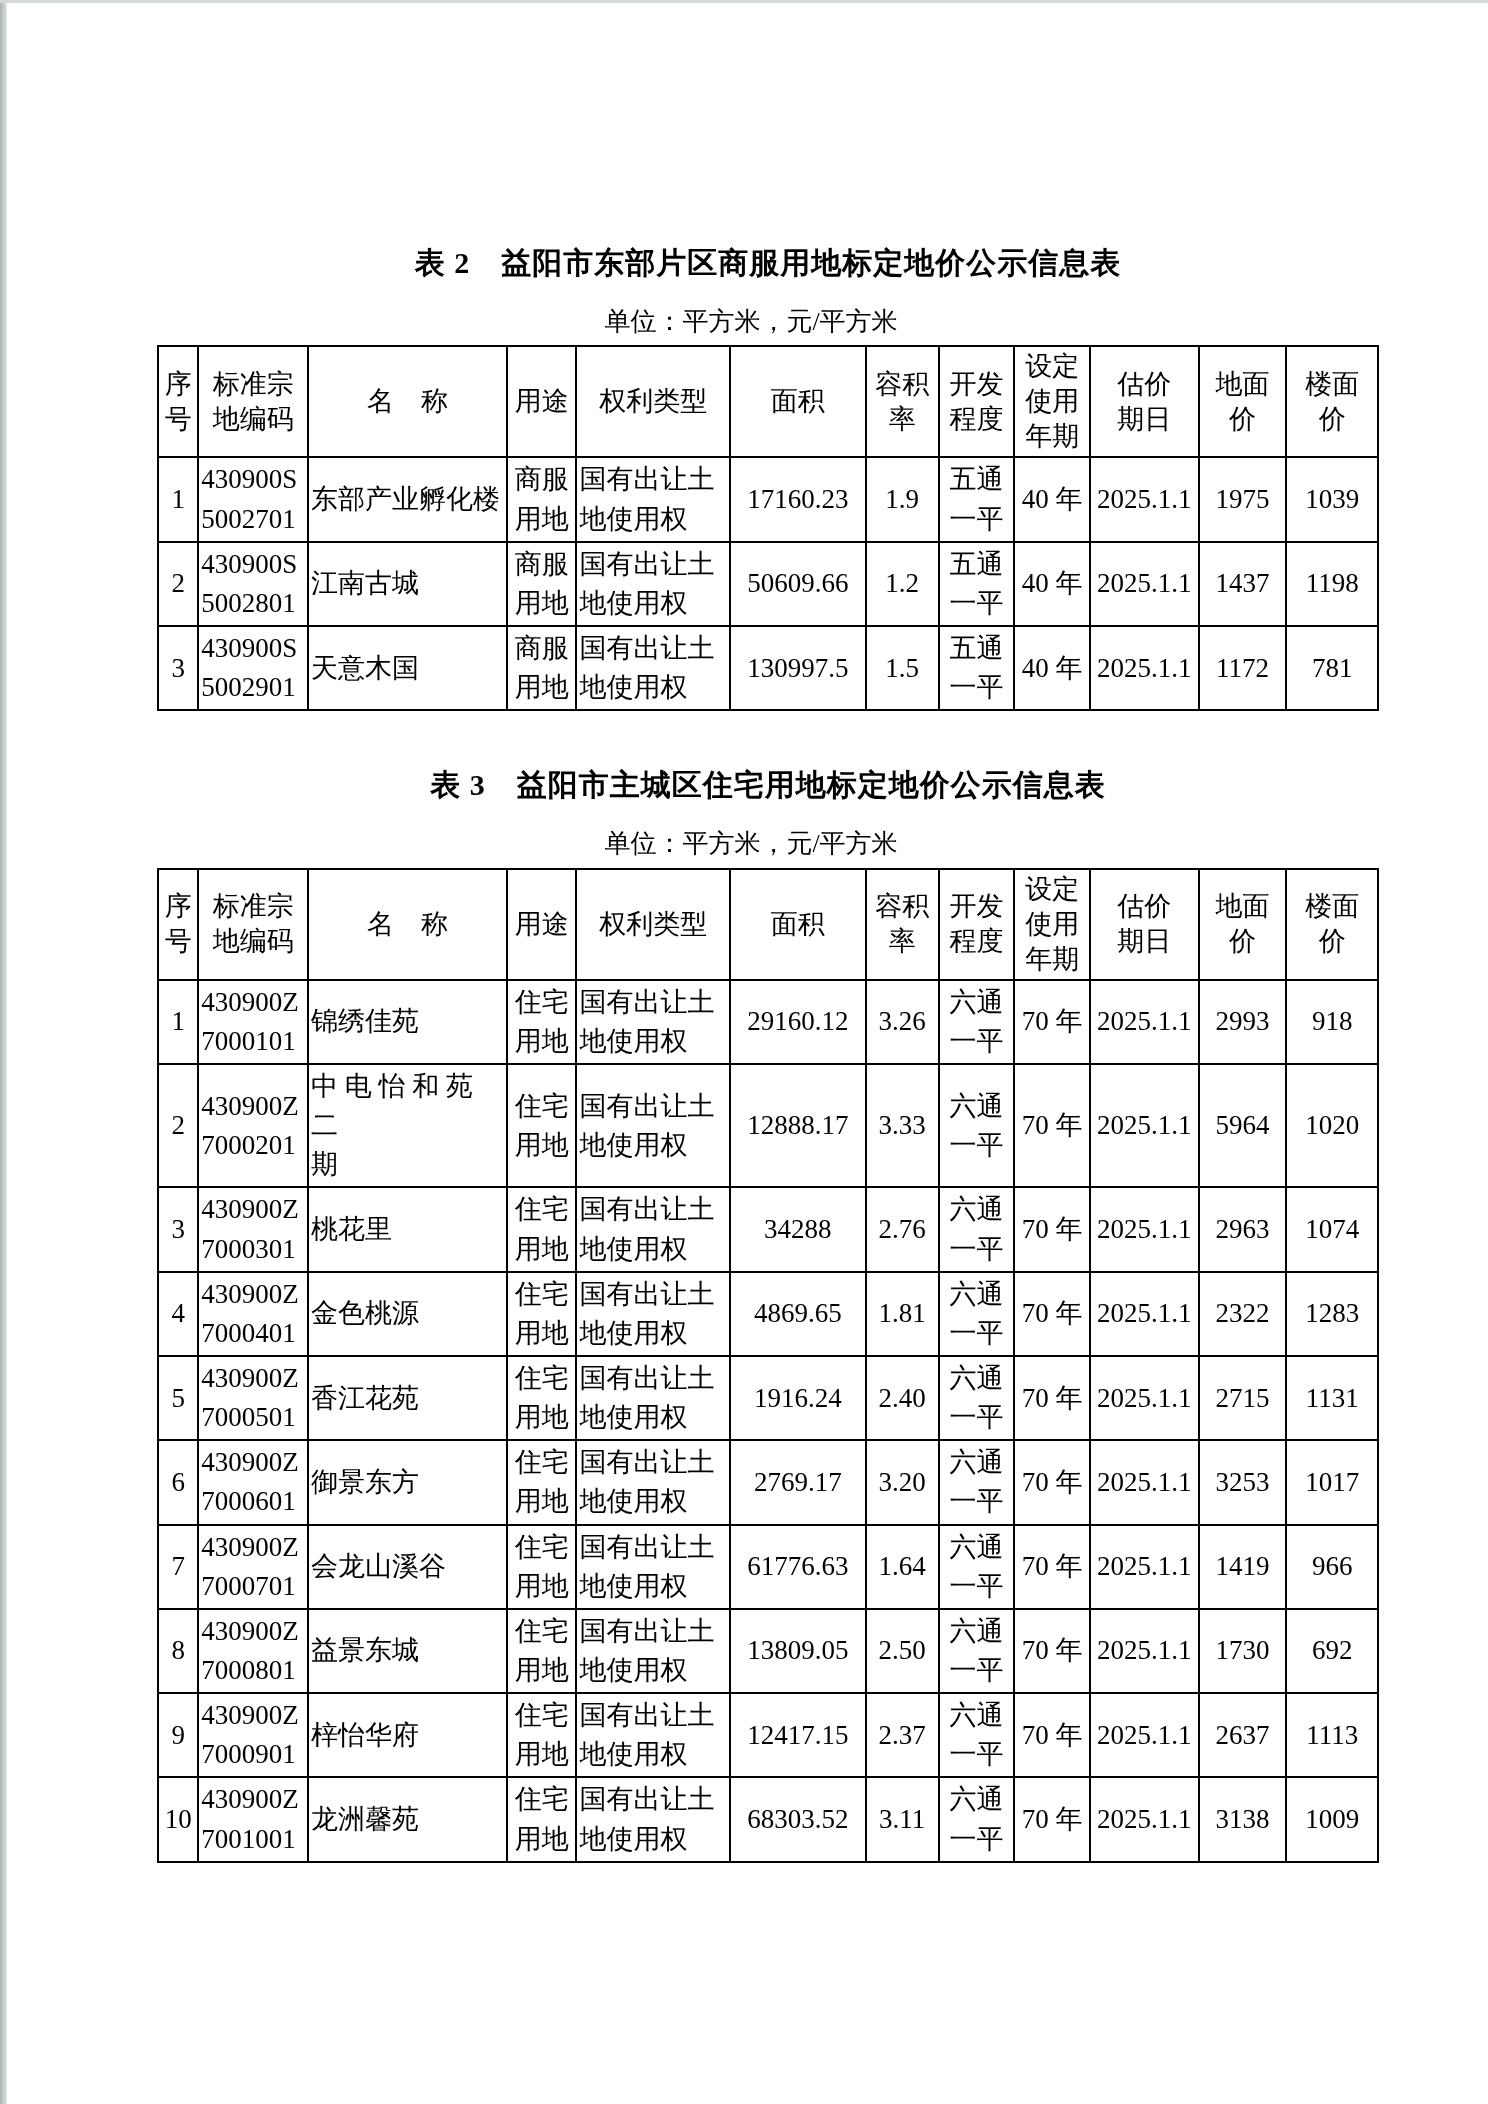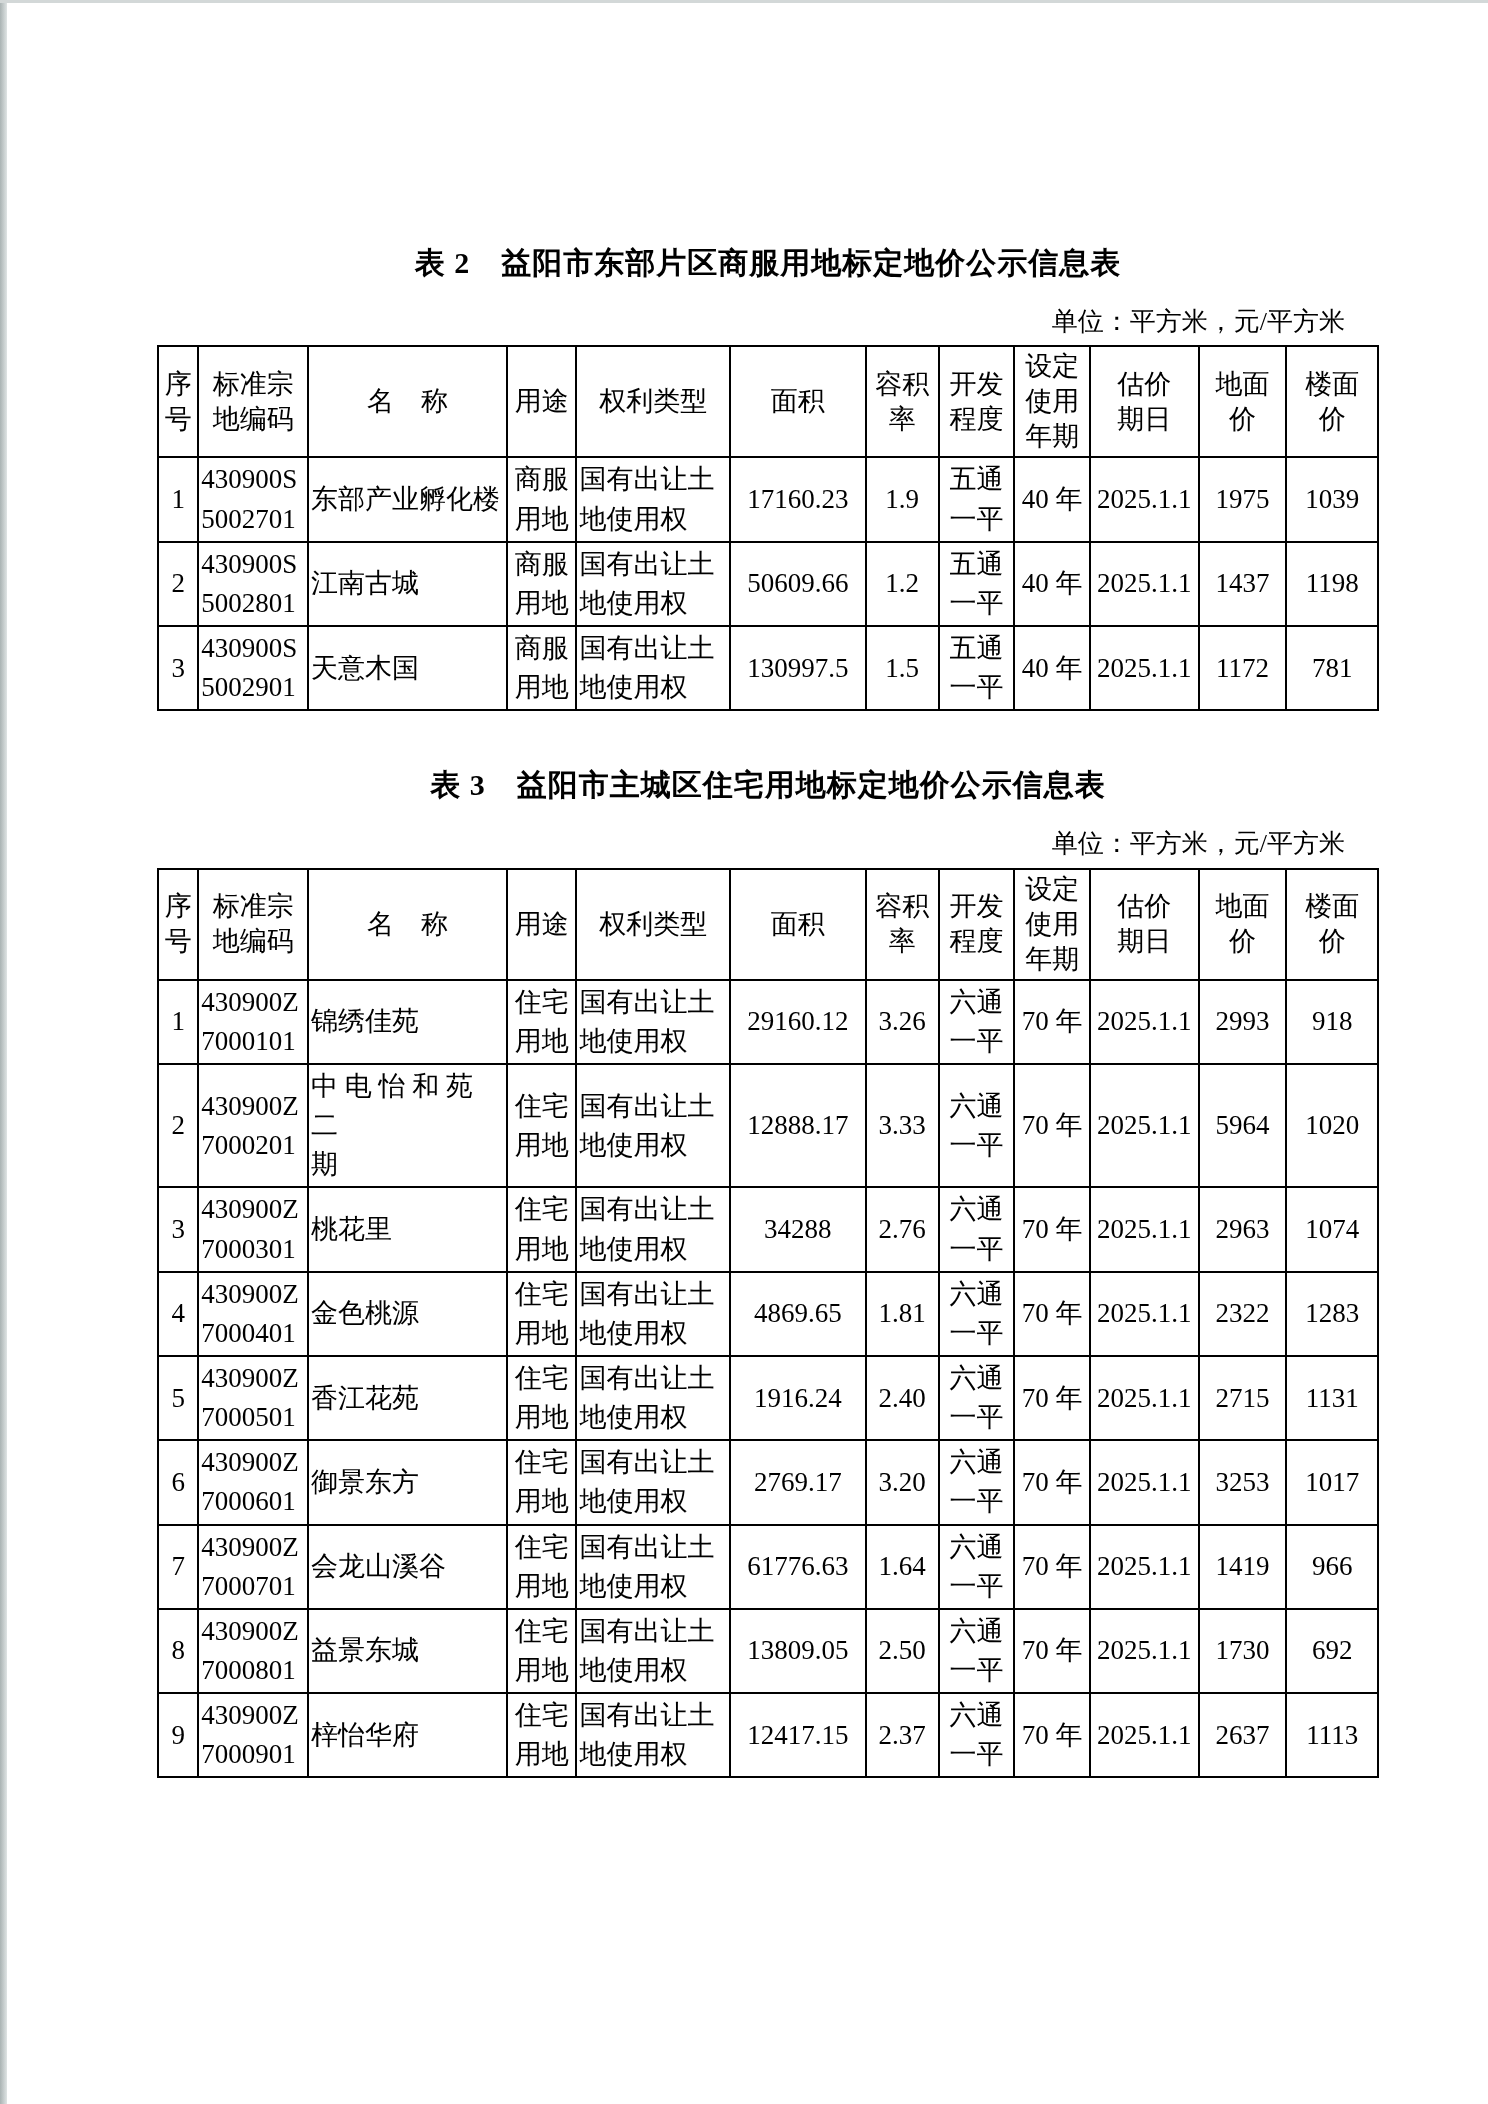--- a/index.html
+++ b/index.html
@@ -34,21 +34,21 @@
     text-align: center;
     font-size: 30px;
     font-weight: bold;
     line-height: 1.3;
     letter-spacing: 1px;
   }
   .t2 { padding-top: 243px; }
   .t3 { padding-top: 54px; }
 
   .unit-line {
-    text-align: right;
+    text-align: center;
     padding-right: 34px;
     font-size: 26px;
     margin: 24px 0 8px 0;
     line-height: 1.2;
   }
 
   table.price-table {
     border-collapse: collapse;
     table-layout: fixed;
     width: 100%;
@@ -397,16 +397,34 @@
 地使用权</td>
           <td class="c5">12417.15</td>
           <td class="c6">2.37</td>
           <td class="c7">六通
 一平</td>
           <td class="c8">70 年</td>
           <td class="c9">2025.1.1</td>
           <td class="c10">2637</td>
           <td class="c11">1113</td>
         </tr>
+        <tr>
+          <td class="c0">10</td>
+          <td class="c1">430900Z
+7001001</td>
+          <td class="c2">龙洲馨苑</td>
+          <td class="c3">住宅
+用地</td>
+          <td class="c4">国有出让土
+地使用权</td>
+          <td class="c5">68303.52</td>
+          <td class="c6">3.11</td>
+          <td class="c7">六通
+一平</td>
+          <td class="c8">70 年</td>
+          <td class="c9">2025.1.1</td>
+          <td class="c10">3138</td>
+          <td class="c11">1009</td>
+        </tr>
       </tbody>
   </table>
 
 </div>
 
 </body></html>

